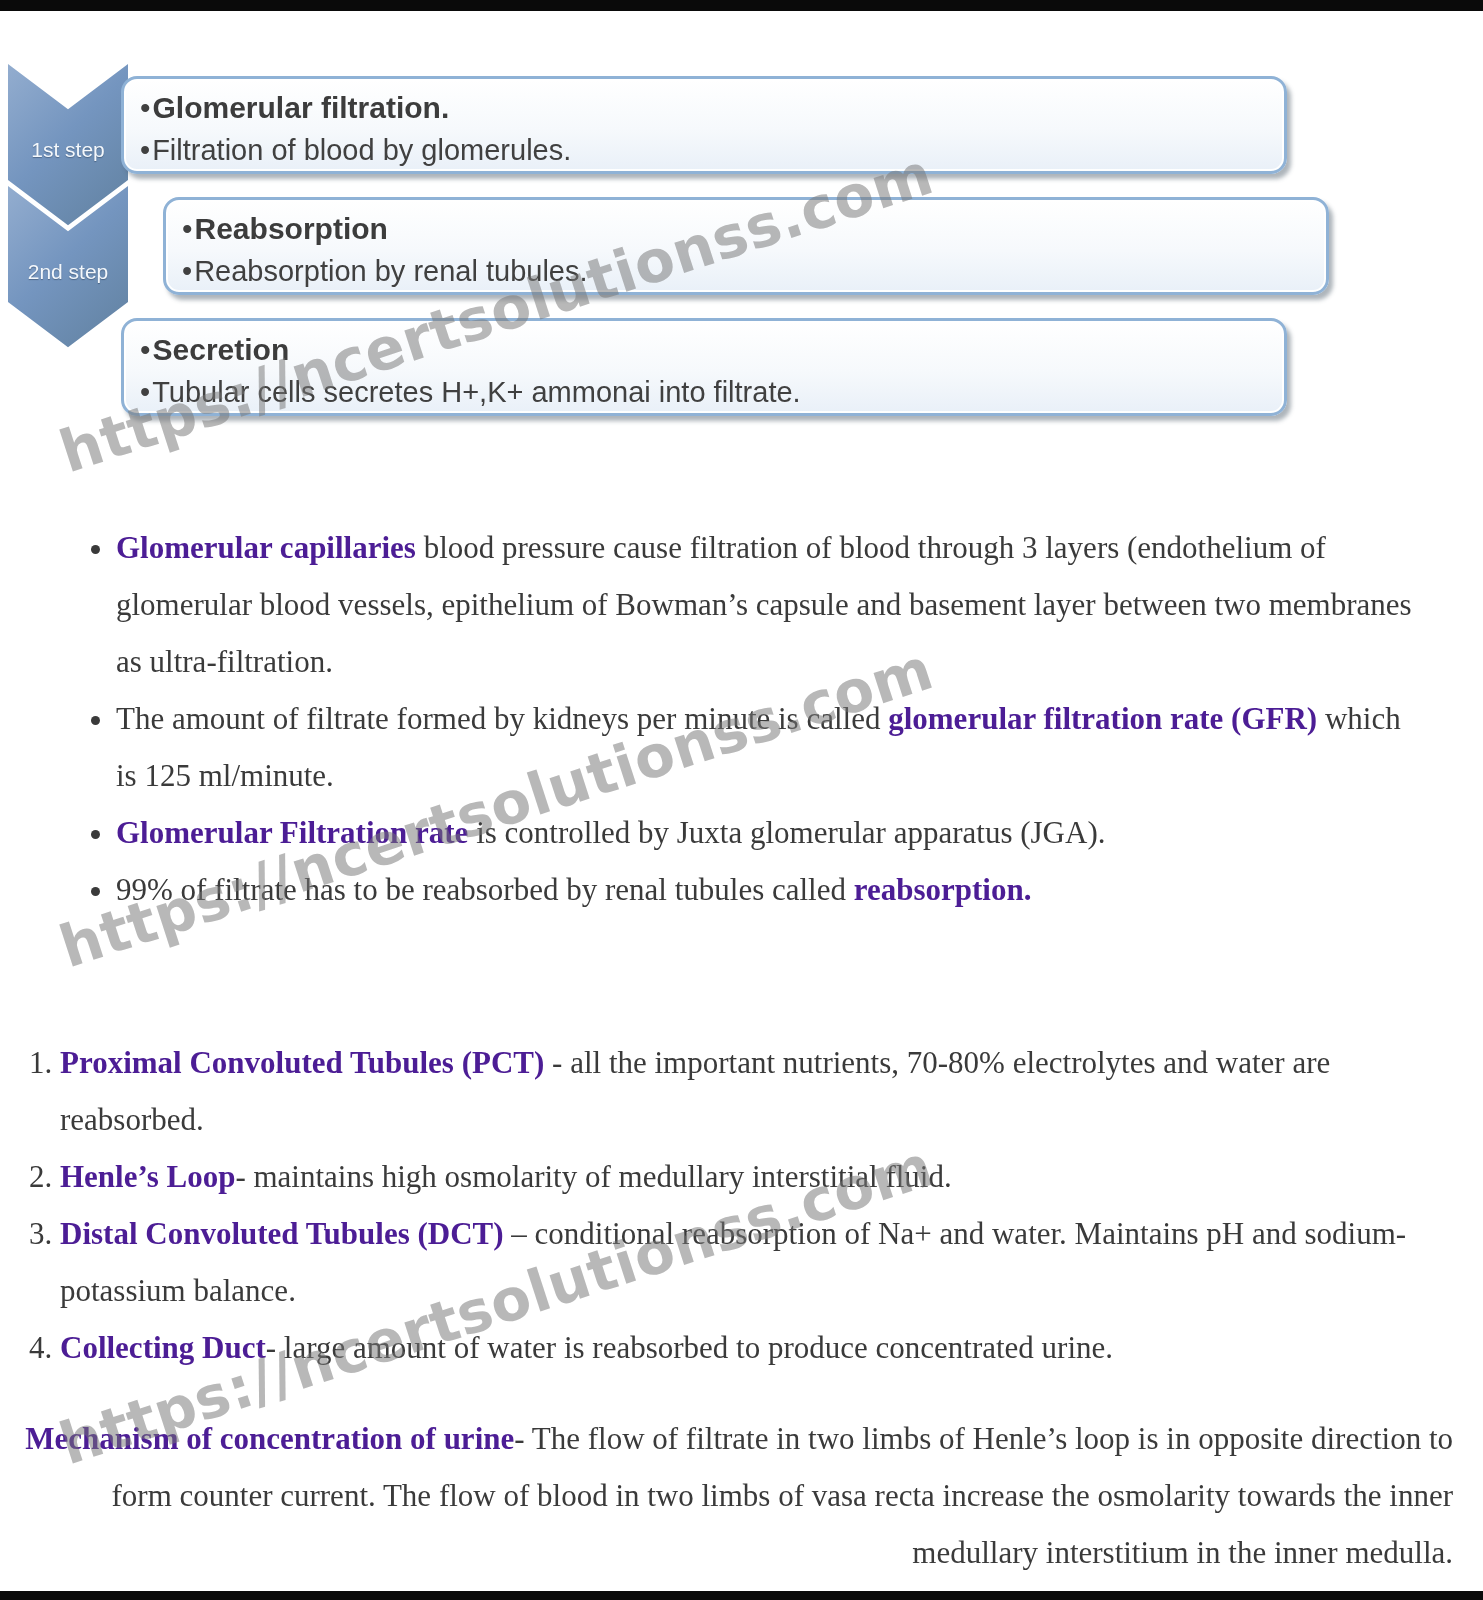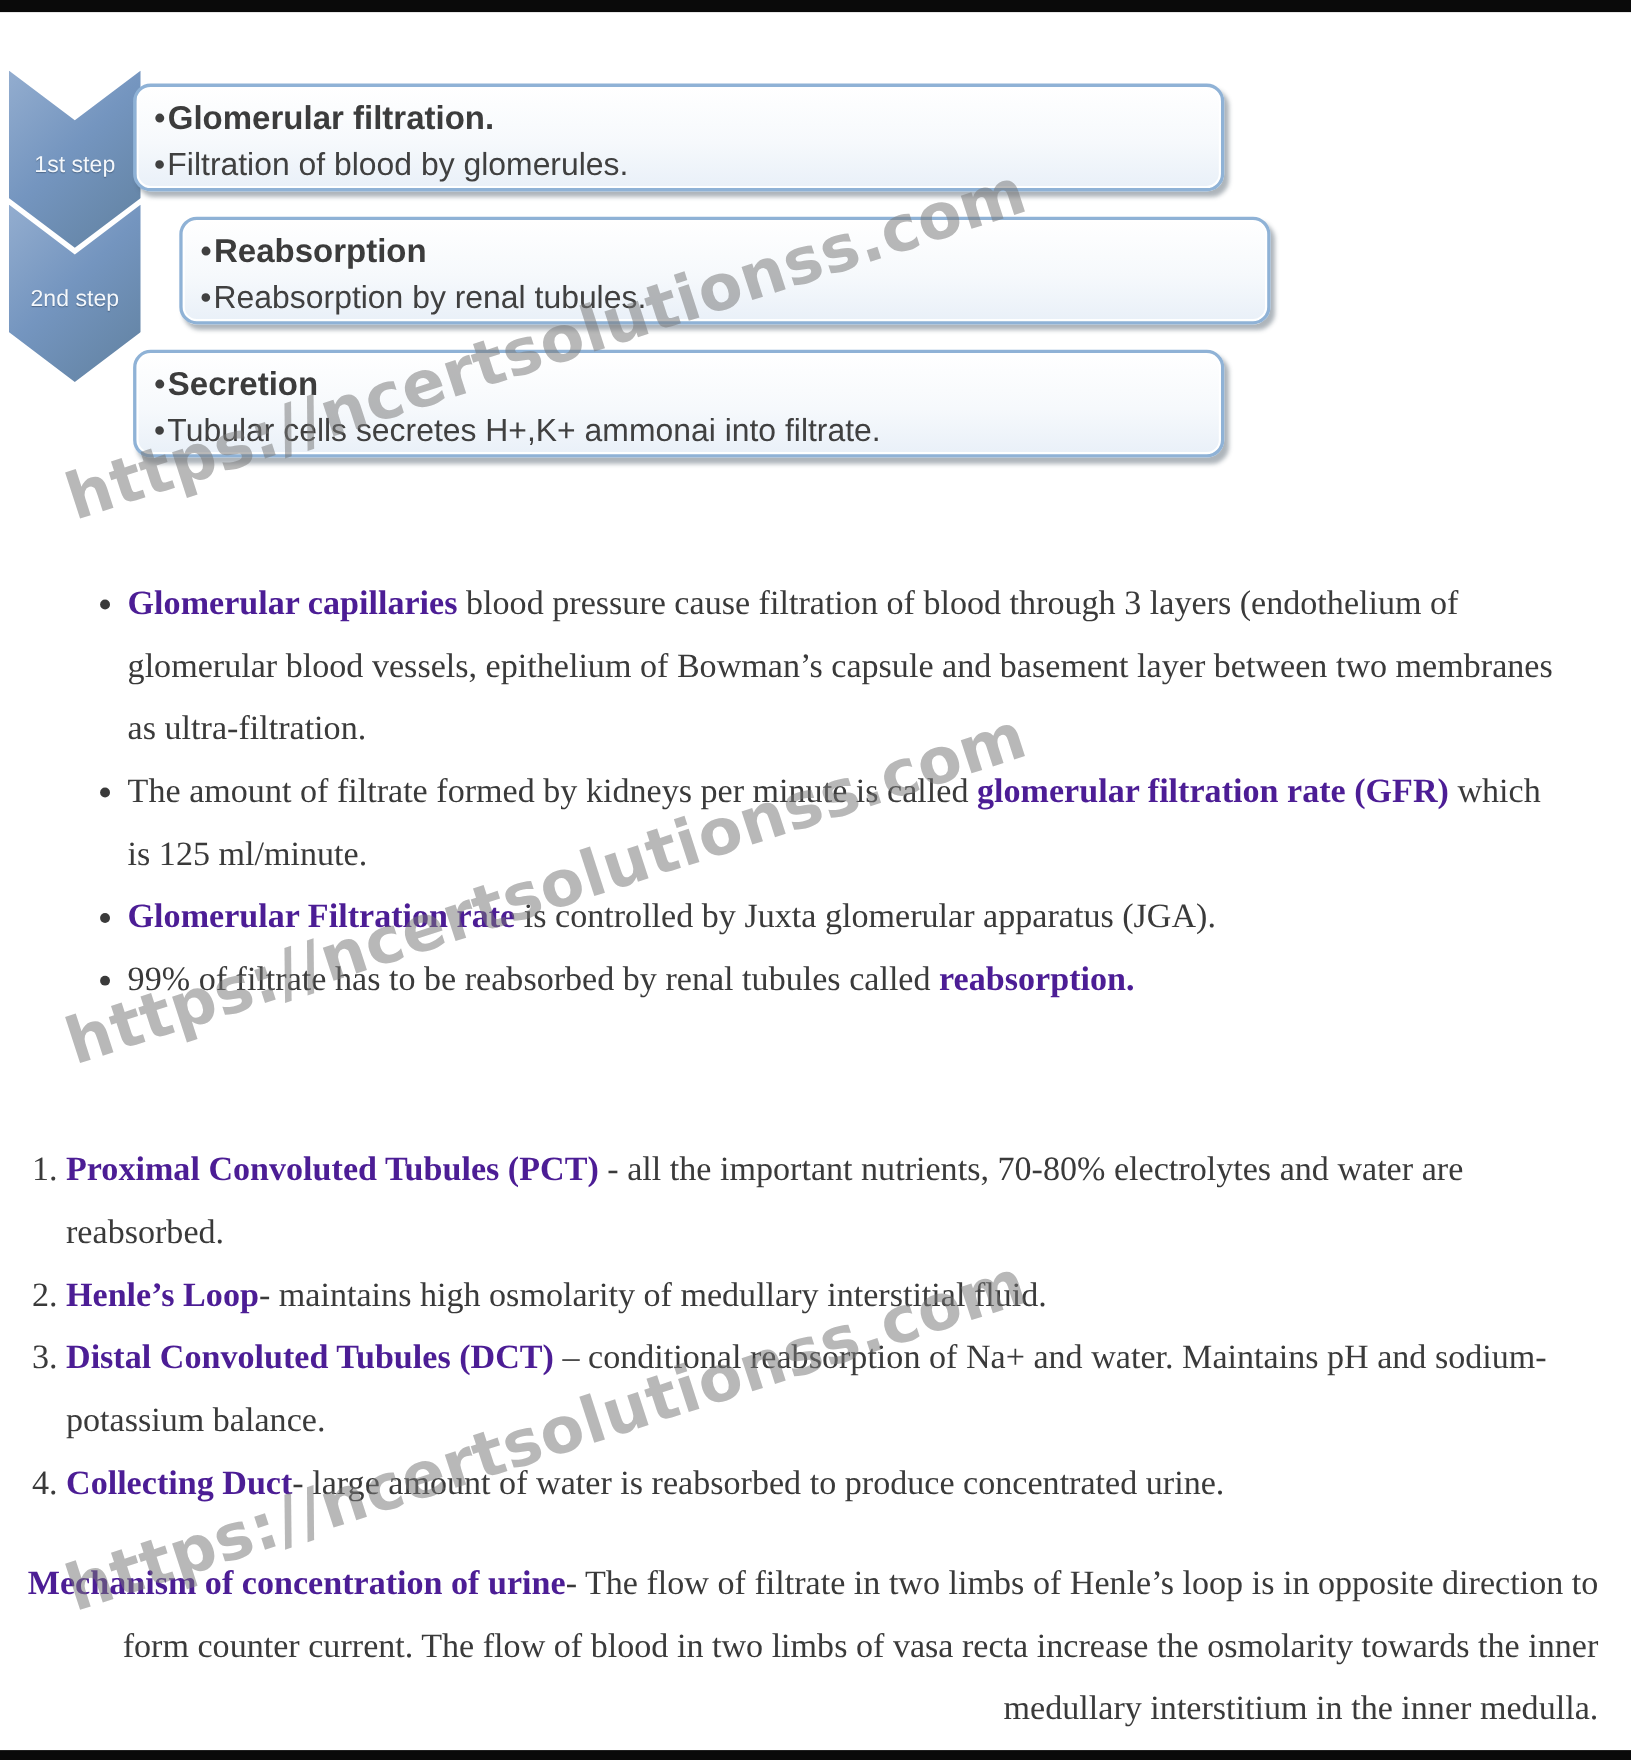--- a/index.html
+++ b/index.html
@@ -42,21 +42,21 @@
     right: 0;
     text-align: center;
     color: #f4f8fc;
     font-family: "Liberation Sans", "DejaVu Sans", sans-serif;
     font-size: 21px;
     text-shadow: 0 1px 1px rgba(40,60,85,0.5);
   }
   .sbox {
     position: absolute;
     left: 121px;
-    width: 992px;
+    width: 1166px;
     height: 98px;
     border: 3px solid #8fb2d6;
     border-radius: 16px;
     background: linear-gradient(180deg, #ffffff 0%, #f6f9fc 55%, #e9f0f8 100%);
     box-shadow: 4px 5px 4px rgba(75,90,105,0.45), inset 0 0 0 2px rgba(255,255,255,0.95);
     padding: 7px 12px 0 16px;
     font-family: "Liberation Sans", "DejaVu Sans", sans-serif;
     color: #404040;
   }
   .sbox-1 { top: 76px; }

